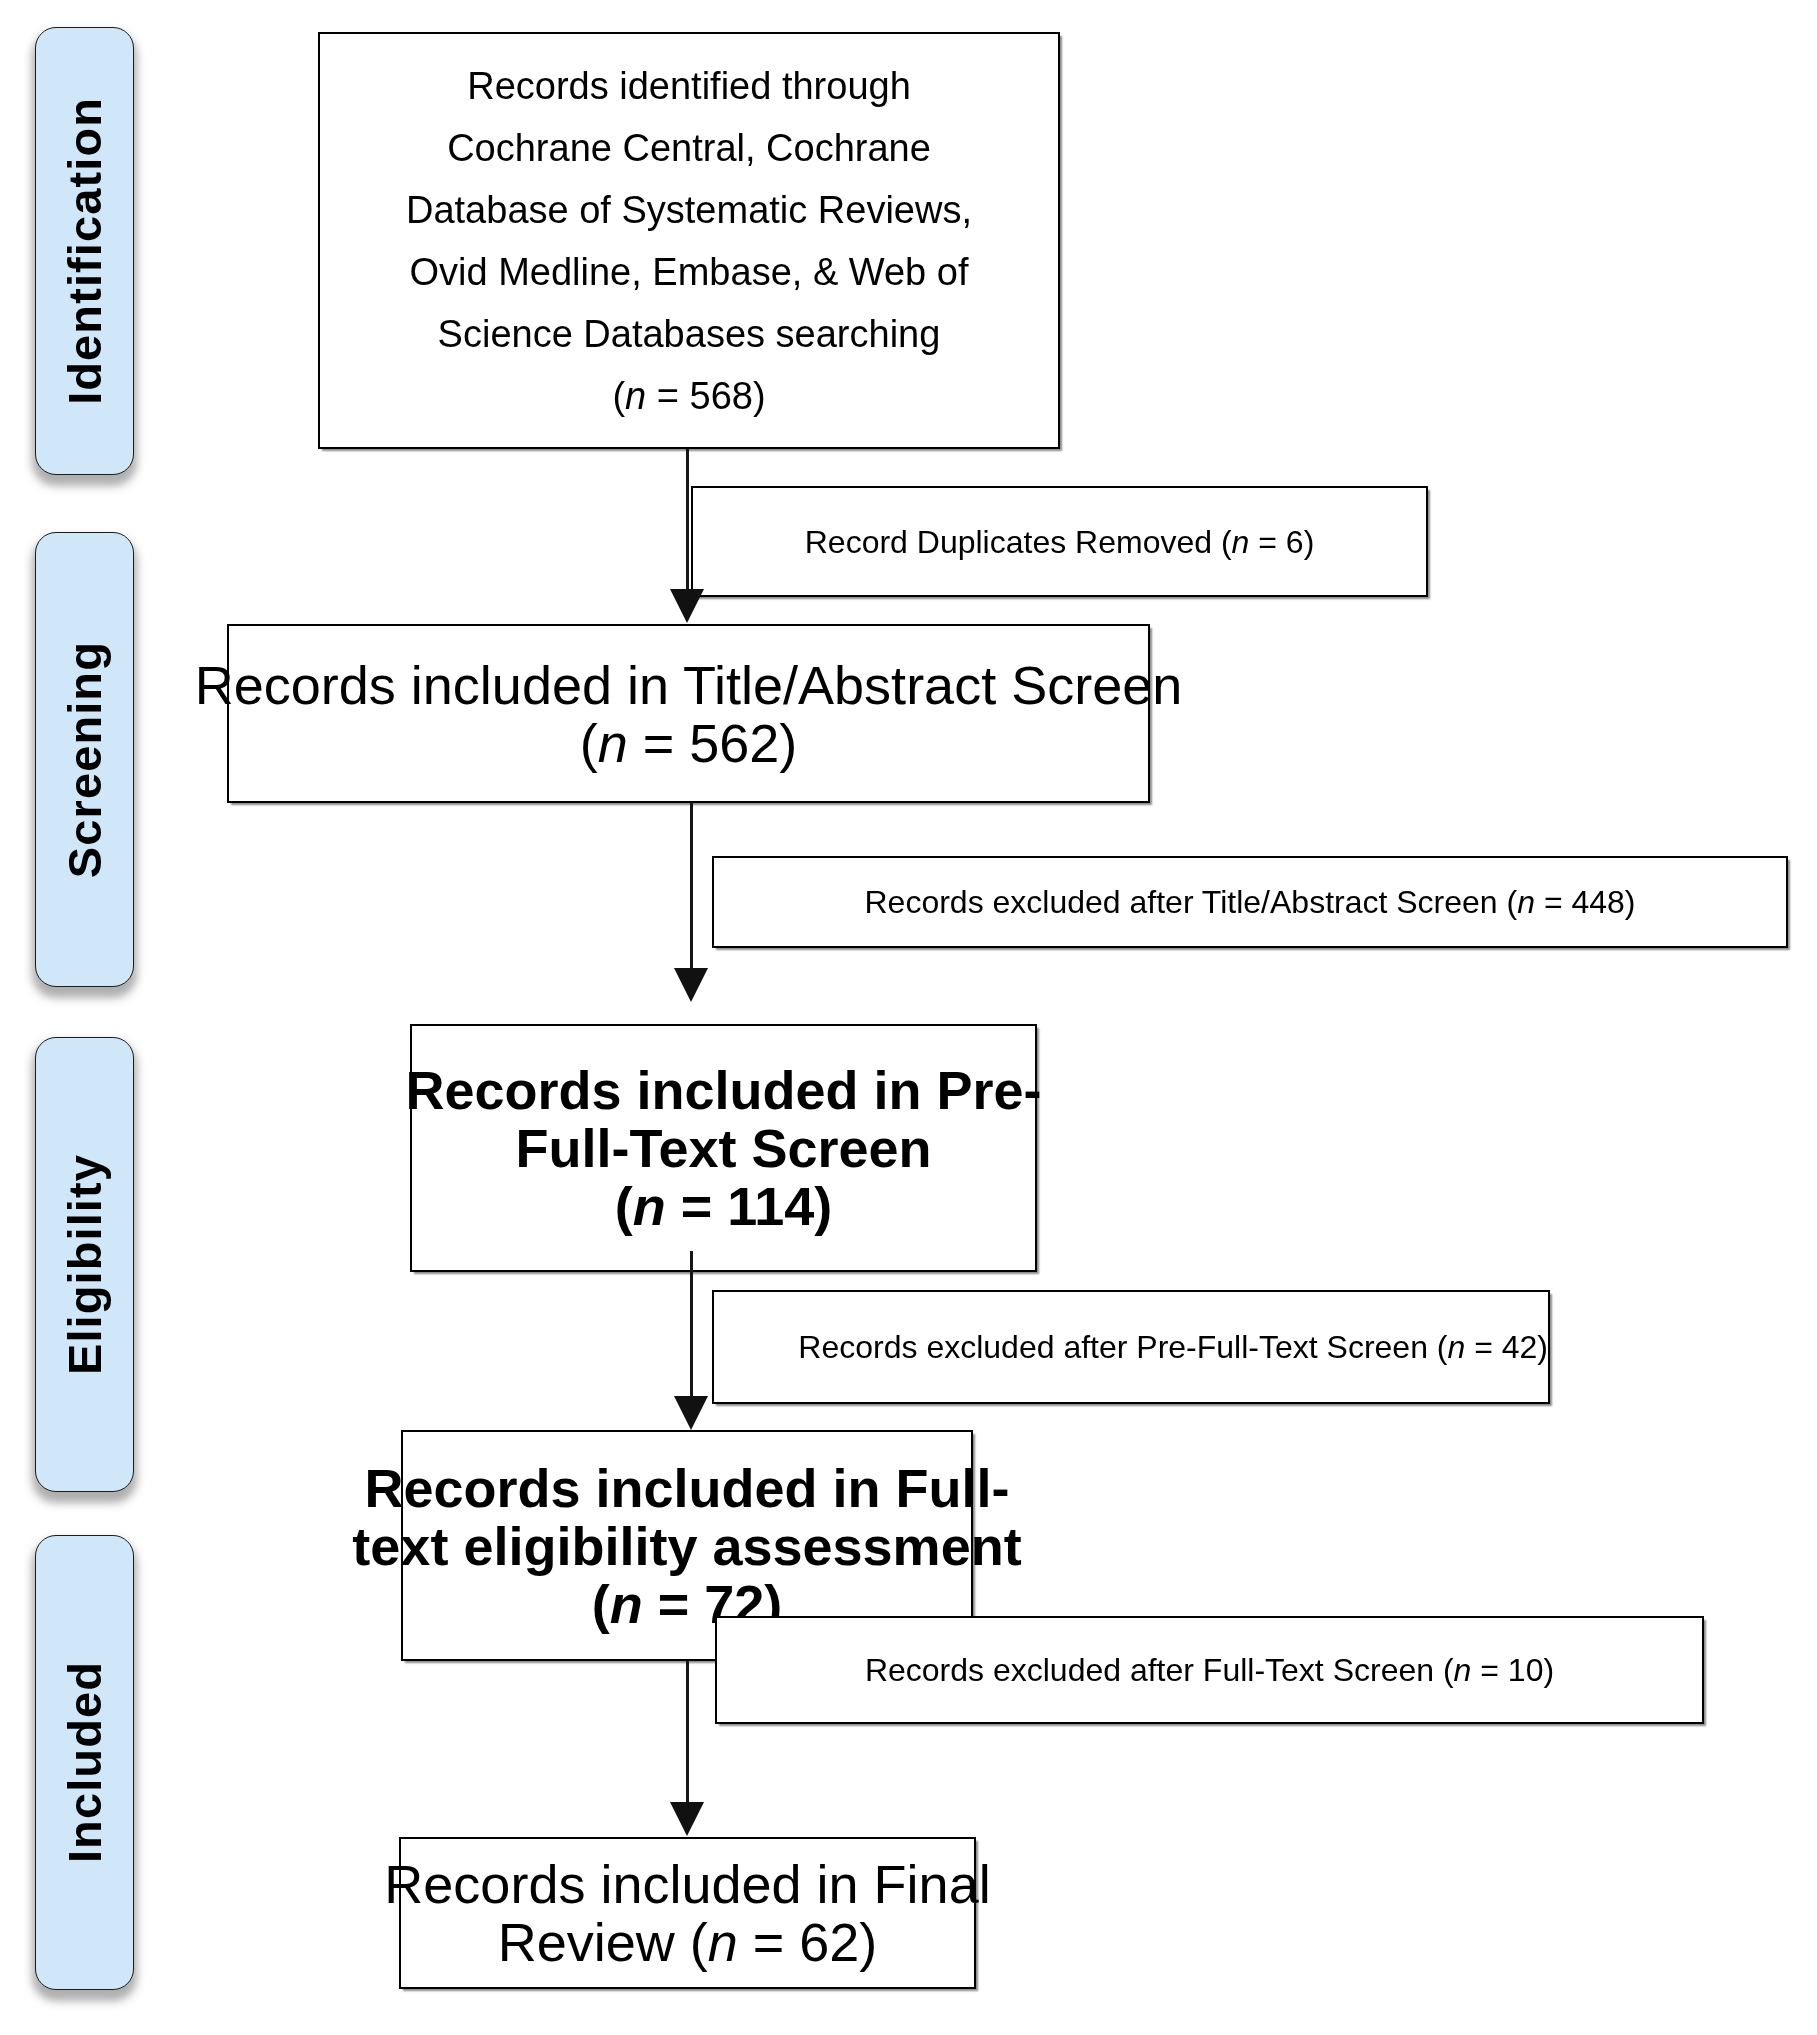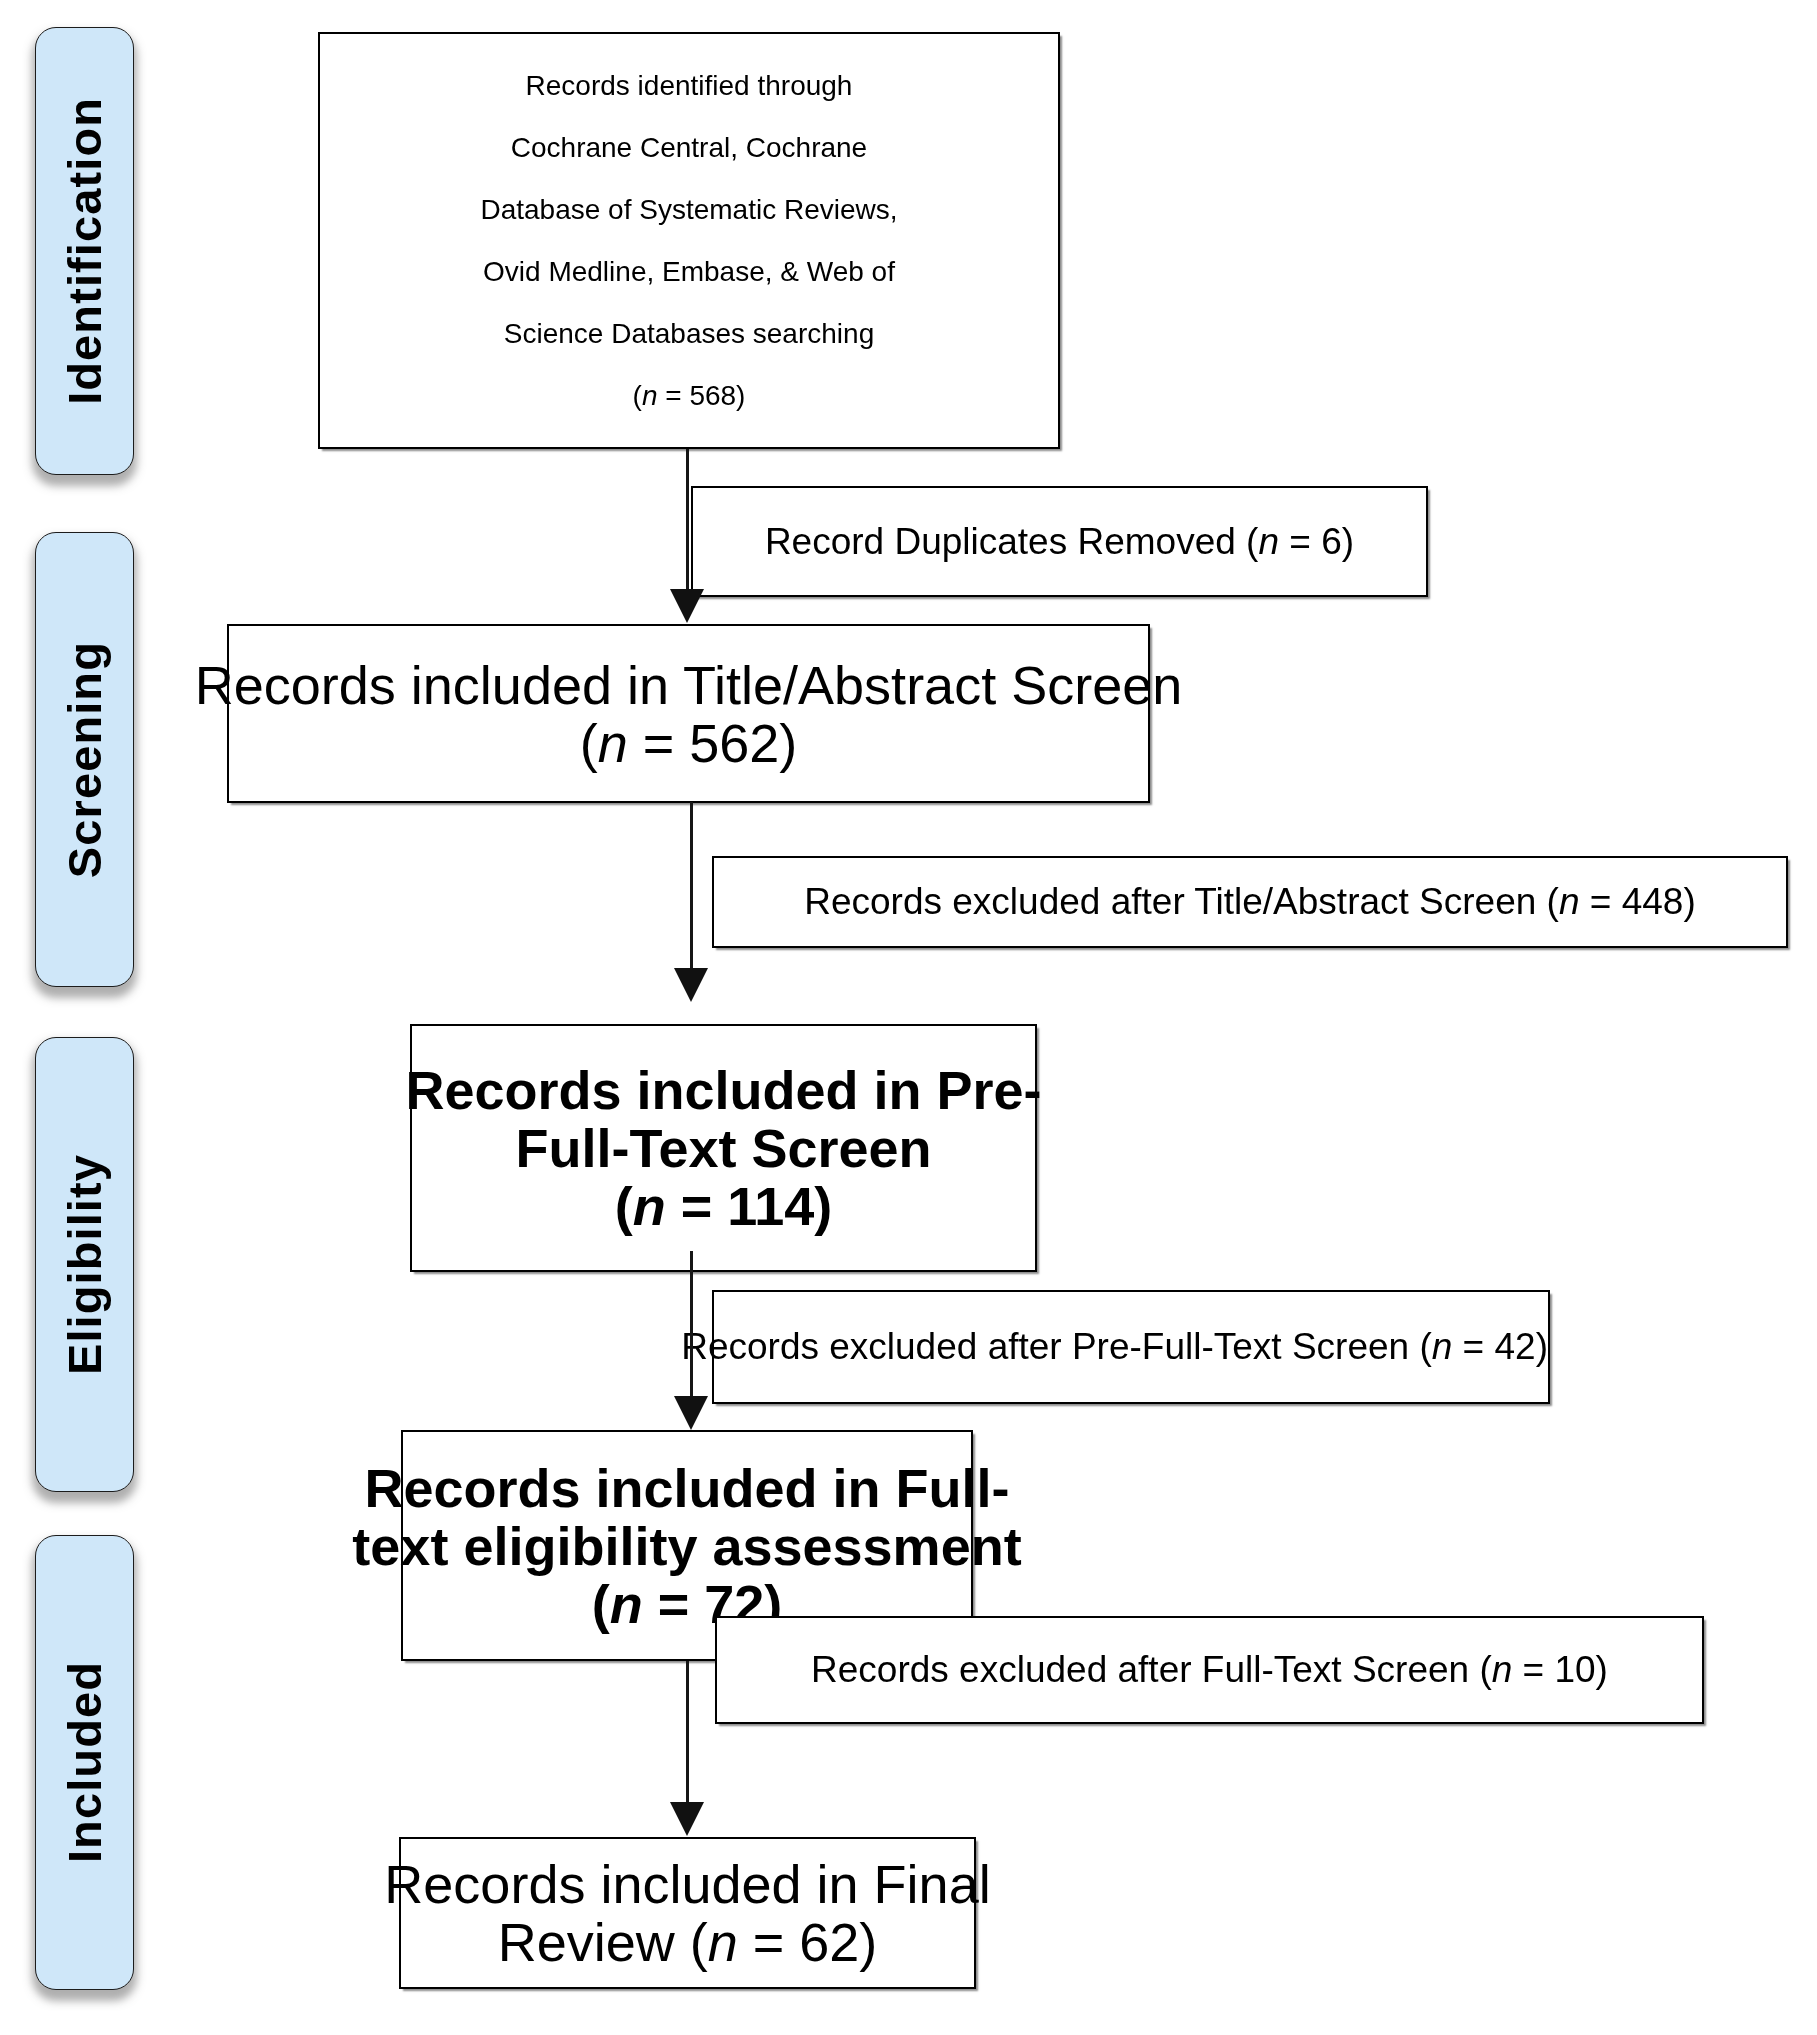--- a/index.html
+++ b/index.html
@@ -41,22 +41,22 @@
     border:2.8px solid #000;
     box-sizing:border-box;
     display:flex;
     align-items:center;
     justify-content:center;
     text-align:center;
     box-shadow:3.3px 3.3px 1.7px -1.1px rgba(45,45,45,0.55);
     z-index:1;
   }
   .fbox .txt{font-size:54px;line-height:58px;white-space:nowrap;}
-  .fbox.big .txt{font-size:28px;line-height:62px;}
-  .fbox.side .txt{font-size:37px;line-height:44px;white-space:nowrap;}
+  .fbox.big .txt{font-size:38px;line-height:62px;}
+  .fbox.side .txt{font-size:32px;line-height:44px;white-space:nowrap;}
   .txt i{font-style:italic;}
   
   .vline{
     position:absolute;
     width:2.8px;
     background:#161616;
     z-index:2;
   }
   .ahead{
     position:absolute;

